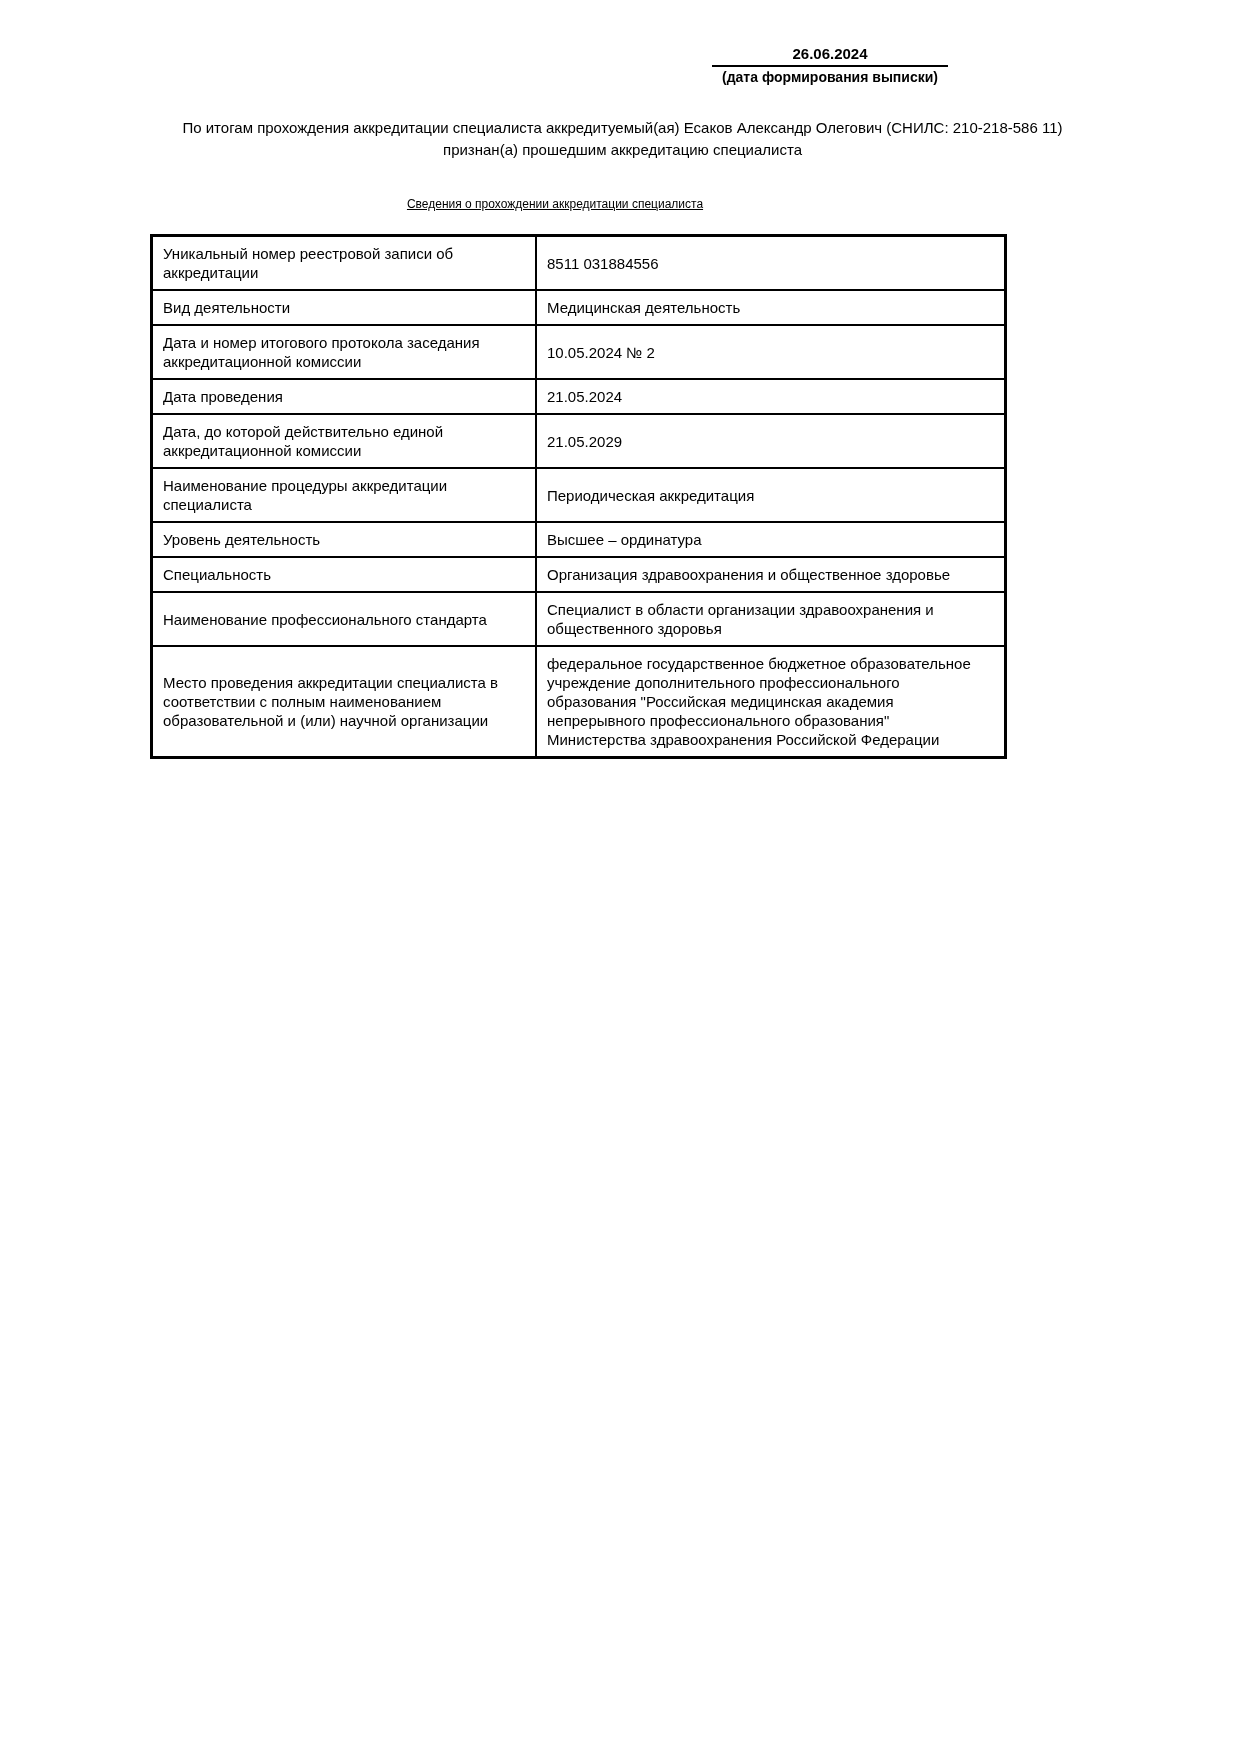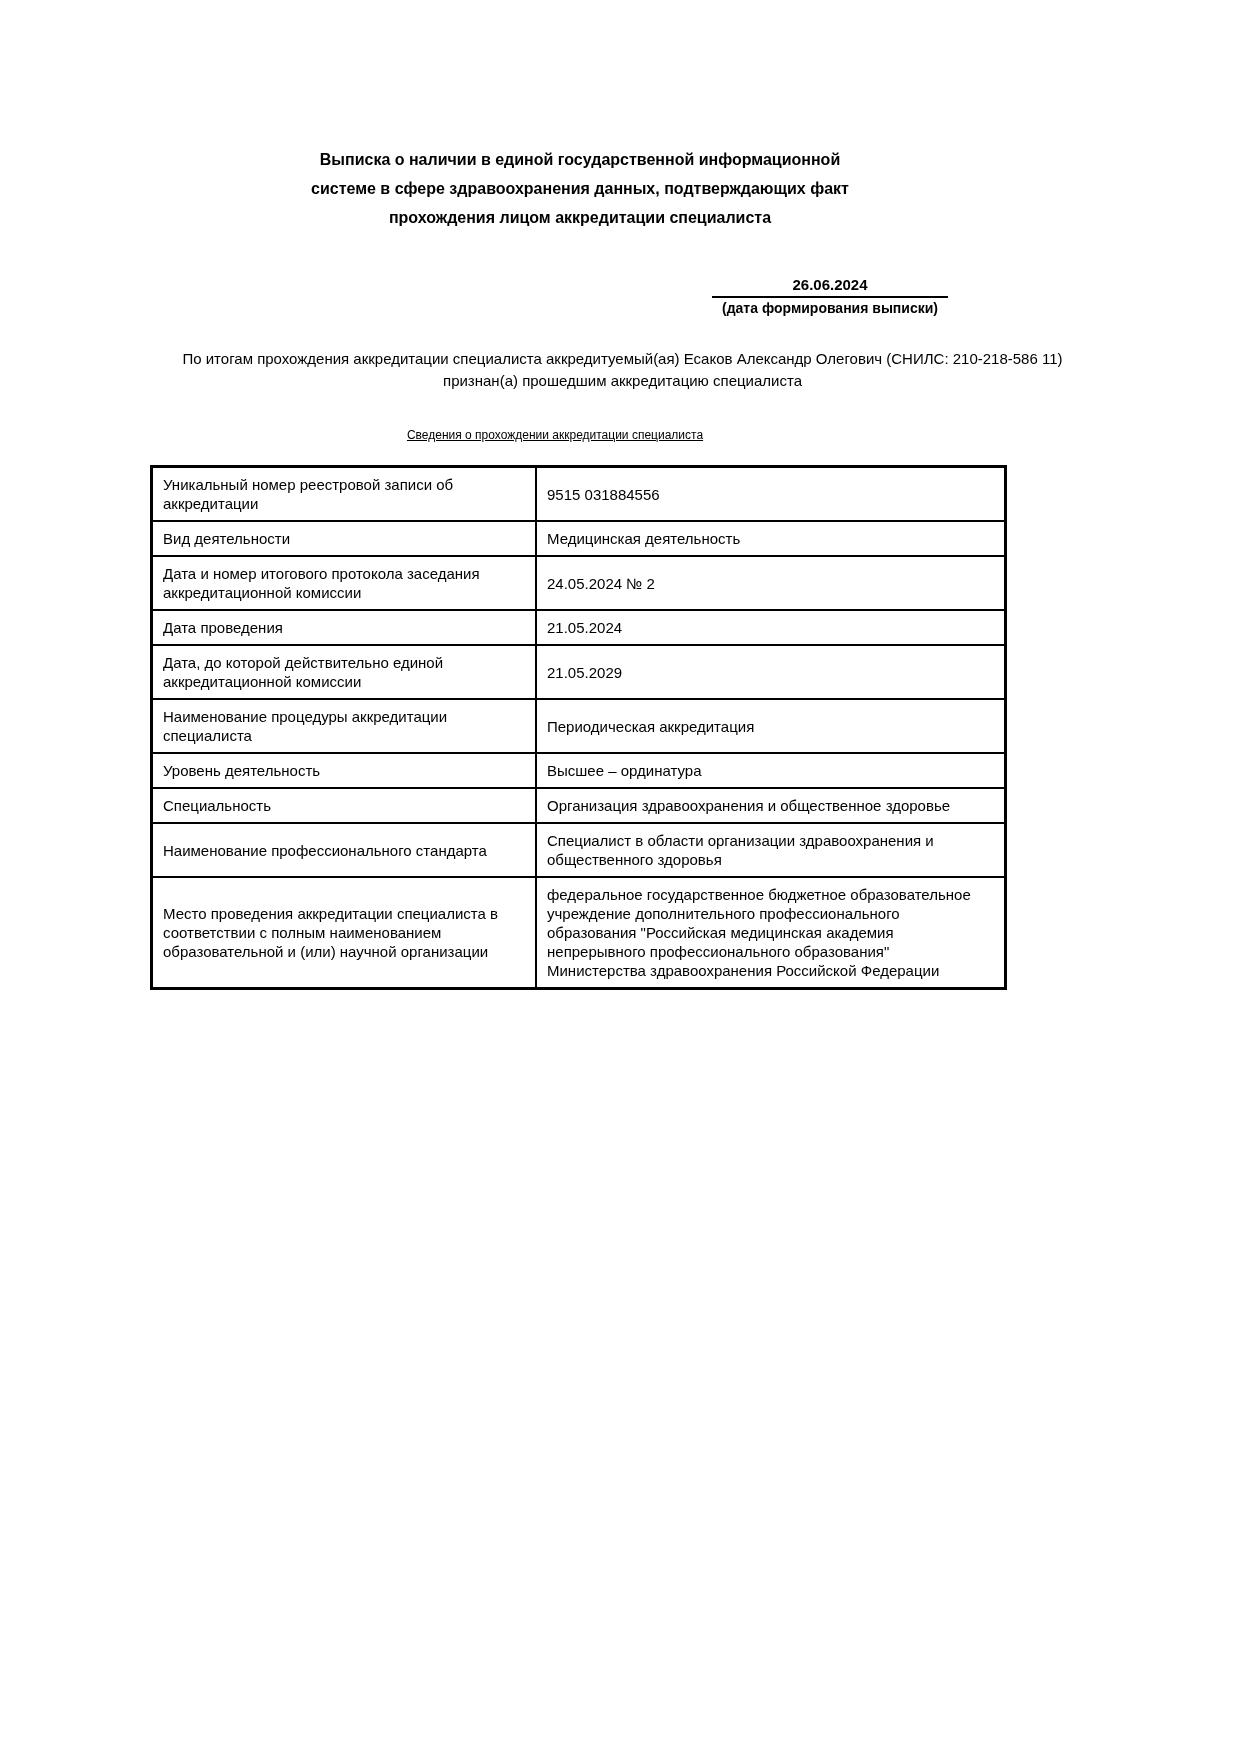--- a/index.html
+++ b/index.html
@@ -84,54 +84,49 @@
     padding: 7px 12px 7px 10px;
     word-wrap: break-word;
   }
   td.col-label { width: 360px; }
 </style>
 </head>
 <body>
 
 <div class="page">
 
-  <div class="doc-title">
-    <div>Выписка о наличии в единой государственной информационной</div>
-    <div>системе в сфере здравоохранения данных, подтверждающих факт</div>
-    <div>прохождения лицом аккредитации специалиста</div>
-  </div>
 
   <div class="date-block">
     <div class="date-value">26.06.2024</div>
     <div class="date-caption">(дата формирования выписки)</div>
   </div>
 
   <div class="intro">
     <div>По итогам прохождения аккредитации специалиста аккредитуемый(ая) Есаков Александр Олегович (СНИЛС: 210-218-586 11)</div>
     <div>признан(а) прошедшим аккредитацию специалиста</div>
   </div>
 
   <div class="section-heading">
     <span>Сведения о прохождении аккредитации специалиста</span>
   </div>
 
 
   <table class="acc-table">
     <tbody id="acc-table-body">
         <tr>
           <td class="col-label">Уникальный номер реестровой записи об аккредитации</td>
-          <td class="col-value">9515 031884556</td>
+          <td class="col-value">8511 031884556</td>
         </tr>
         <tr>
           <td class="col-label">Вид деятельности</td>
           <td class="col-value">Медицинская деятельность</td>
         </tr>
         <tr>
           <td class="col-label">Дата и номер итогового протокола заседания аккредитационной комиссии</td>
-          <td class="col-value">24.05.2024 № 2</td>
+          <td class="col-value">10.05.2024 № 2</td>
         </tr>
         <tr>
           <td class="col-label">Дата проведения</td>
           <td class="col-value">21.05.2024</td>
         </tr>
         <tr>
           <td class="col-label">Дата, до которой действительно единой аккредитационной комиссии</td>
           <td class="col-value">21.05.2029</td>
         </tr>
         <tr>

